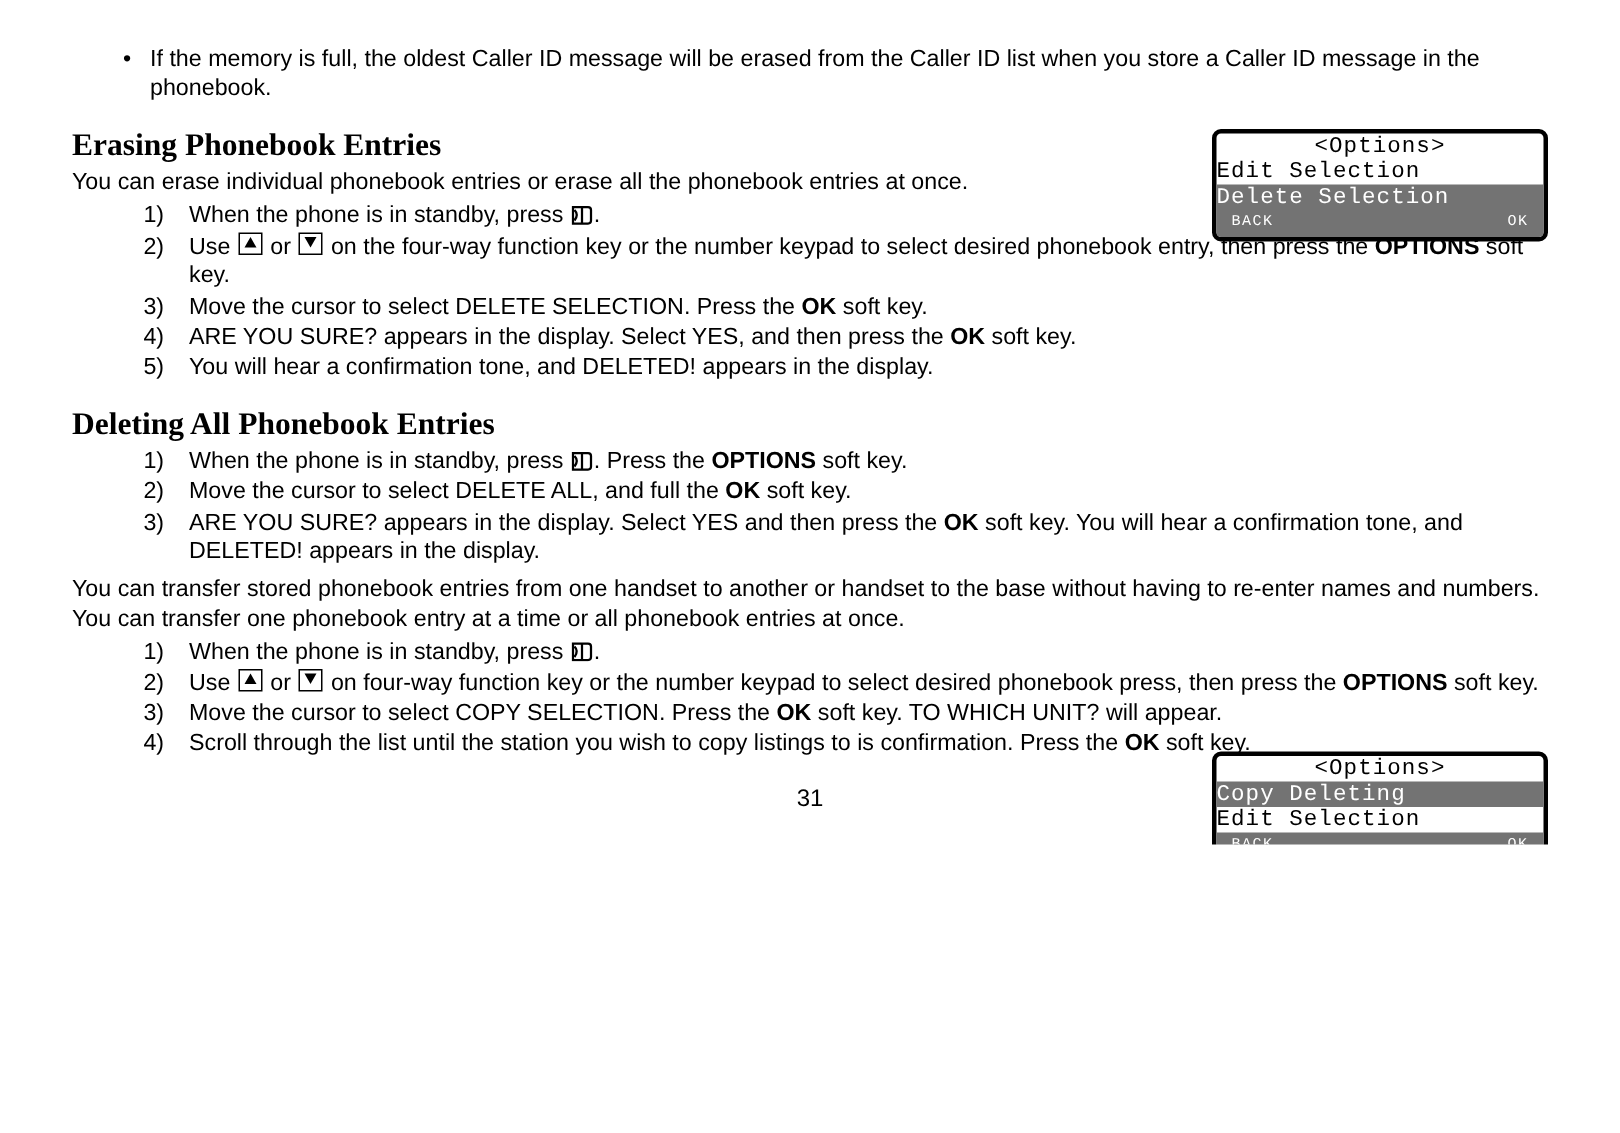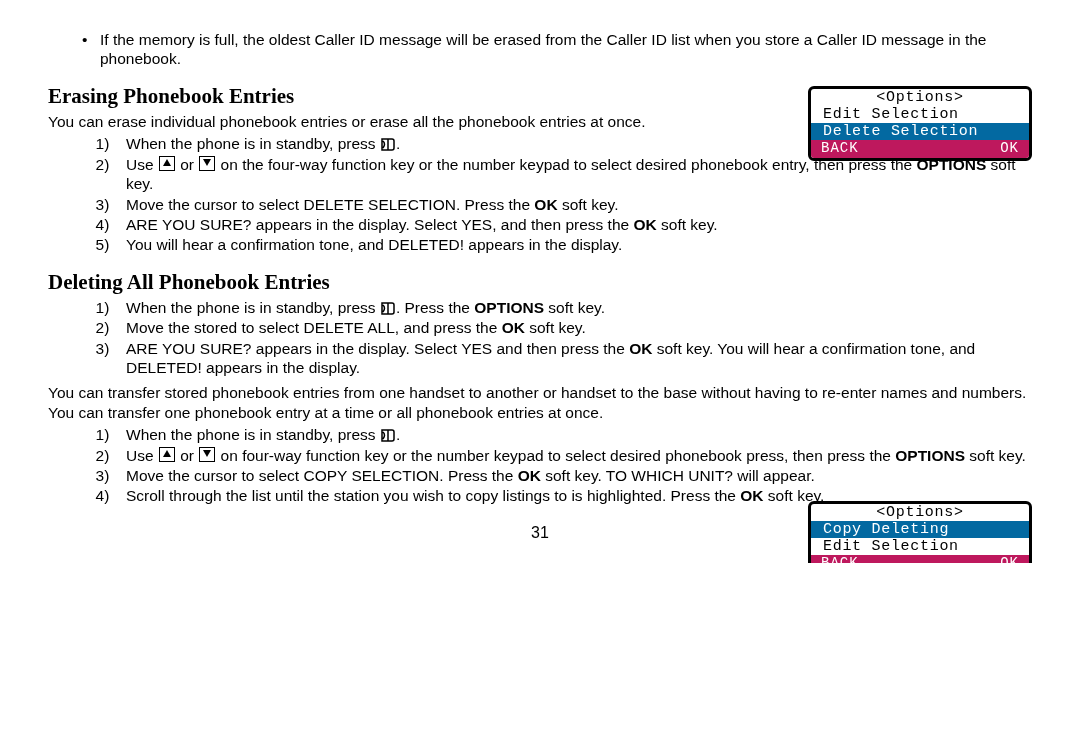--- a/index.html
+++ b/index.html
@@ -48,31 +48,31 @@
     border: 3px solid #000;
     border-radius: 6px;
     background: #fff;
     font-family: "Courier New", monospace;
     font-size: 15px;
     line-height: 17px;
     overflow: hidden;
     letter-spacing: 0.7px;
   }
   .lcd-row {
-    padding: 0 12px;
+    padding: 0 0;
     white-space: pre;
   }
   .lcd-row.center { text-align: center; }
-  .lcd-row.inv { background: #0369a1; color: #fff; }
+  .lcd-row.inv { background: #737373; color: #fff; }
   .lcd-soft {
     display: flex;
     justify-content: space-between;
-    background: #be185d;
+    background: #737373;
     color: #fff;
-    font-size: 14px;
+    font-size: 10px;
     padding: 0 10px 1px 10px;
     letter-spacing: 1px;
   }
 
   .icon {
     display: inline-block;
     vertical-align: -2px;
   }
   .icon svg { display: block; }
   .keybox {
@@ -126,21 +126,21 @@
     <li>You will hear a confirmation tone, and DELETED! appears in the display.</li>
   </ol>
 
   <h2>Deleting All Phonebook Entries</h2>
   <ol class="steps">
     <li>
       <span>When the phone is in standby, press </span><span class="icon"><svg width="16" height="13">
             <path d="M2 1 h10 q2 0 2 2 v7 q0 2 -2 2 h-10 z M8 1 v11 M3 3 q3 3 0 7" stroke="#000" fill="none" stroke-width="1.5"></path>
           </svg></span><span>. Press the </span><b>OPTIONS</b><span> soft key.</span>
     </li>
-    <li><span>Move the stored to select DELETE ALL, and press the </span><b>OK</b><span> soft key.</span></li>
+    <li><span>Move the cursor to select DELETE ALL, and full the </span><b>OK</b><span> soft key.</span></li>
     <li><span>ARE YOU SURE? appears in the display. Select YES and then press the </span><b>OK</b><span> soft key. You will hear a confirmation tone, and DELETED! appears in the display.</span></li>
   </ol>
 
   <div class="lcd" style="top:471px">
     <div class="lcd-row center">&lt;Options&gt;</div>
     <div class="lcd-row inv">Copy Deleting</div>
     <div class="lcd-row">Edit Selection</div>
     <div class="lcd-soft">
       <span>BACK</span>
       <span>OK</span>
@@ -155,17 +155,17 @@
           </svg></span><span>.</span>
     </li>
     <li class="rightpad">
       <span>Use </span><span class="keybox"><svg width="10" height="11">
             <path d="M5 2 L9 9 L1 9 Z" fill="#000"></path>
           </svg></span><span> or </span><span class="keybox"><svg width="10" height="11">
             <path d="M5 9 L9 2 L1 2 Z" fill="#000"></path>
           </svg></span><span> on four-way function key or the number keypad to select desired phonebook press, then press the </span><b>OPTIONS</b><span> soft key.</span>
     </li>
     <li><span>Move the cursor to select COPY SELECTION. Press the </span><b>OK</b><span> soft key. TO WHICH UNIT? will appear.</span></li>
-    <li><span>Scroll through the list until the station you wish to copy listings to is highlighted. Press the </span><b>OK</b><span> soft key.</span></li>
+    <li><span>Scroll through the list until the station you wish to copy listings to is confirmation. Press the </span><b>OK</b><span> soft key.</span></li>
   </ol>
 
   <div class="pagenum">31</div>
 </div>
 
 </body></html>

